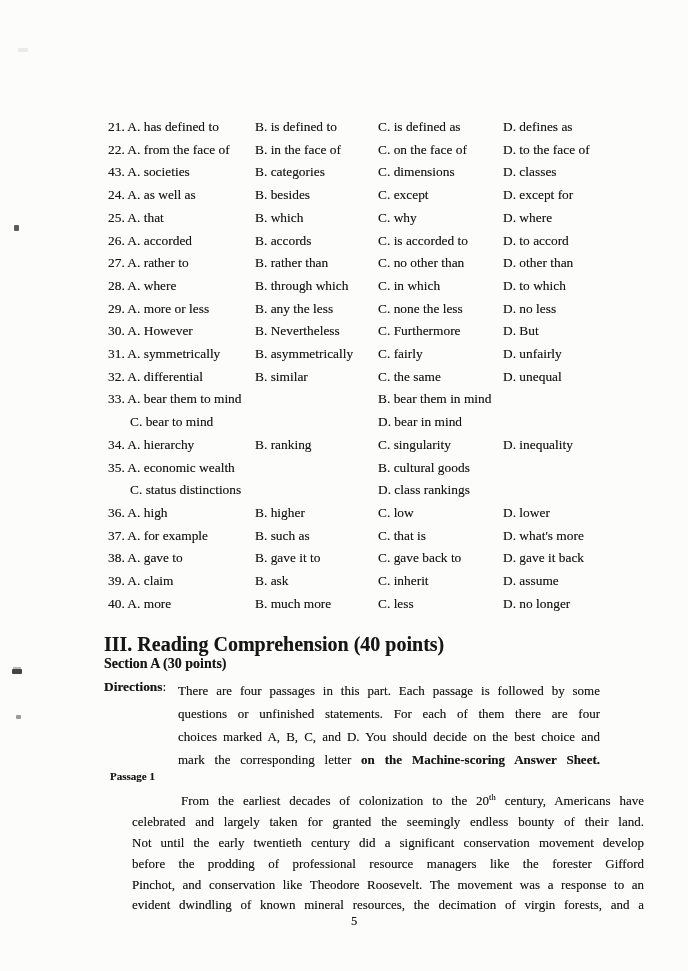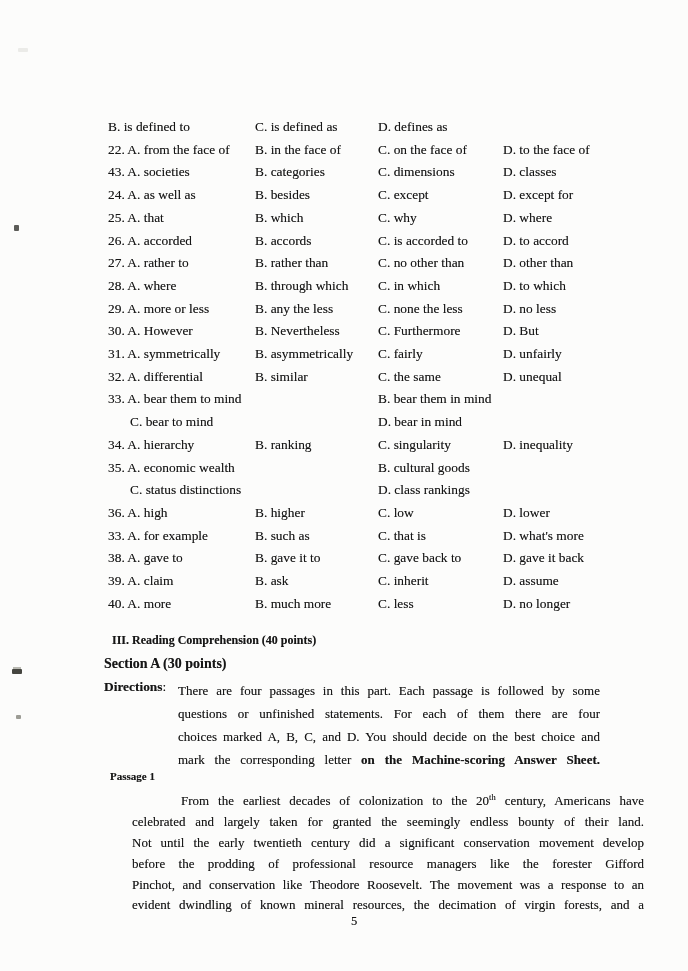--- a/index.html
+++ b/index.html
@@ -17,21 +17,21 @@
   
   .questions{position:absolute;top:116px;left:108px;right:40px;}
   .q-row{
     display:grid;grid-template-columns:147px 123px 125px auto;
     font-size:13.4px;line-height:22.7px;
   }
   .q-row.twocol{grid-template-columns:270px auto;}
   .q-cell{white-space:nowrap;}
   .q-cell.indent{padding-left:22px;}
   
-  .heading{position:absolute;left:112px;top:633px;font-weight:bold;font-size:12px;}
+  .heading{position:absolute;left:104px;top:633px;font-weight:bold;font-size:20px;}
   .subheading{position:absolute;left:104px;top:656px;font-weight:bold;font-size:14px;}
   .dir-label{position:absolute;left:104px;top:679px;font-size:13.4px;}
   .dir-label b{font-weight:bold;}
   .dir-body{position:absolute;left:178px;top:679px;width:422px;font-size:13px;}
   .dir-line{
     text-align:justify;text-align-last:justify;
     line-height:23px;height:23px;overflow:visible;
   }
   .bold{font-weight:bold;}
   
@@ -57,20 +57,21 @@
 
 <div class="page">
 
   <span class="mark mark-a"></span>
   <span class="mark mark-b"></span>
   <span class="mark mark-c"></span>
   <span class="mark mark-d"></span>
 
   <div class="questions">
       <div class="q-row">
+        <span class="q-cell">21. A. has defined to</span>
         <span class="q-cell">B. is defined to</span>
         <span class="q-cell">C. is defined as</span>
         <span class="q-cell">D. defines as</span>
       </div>
       <div class="q-row">
         <span class="q-cell">22. A. from the face of</span>
         <span class="q-cell">B. in the face of</span>
         <span class="q-cell">C. on the face of</span>
         <span class="q-cell">D. to the face of</span>
       </div>
@@ -156,21 +157,21 @@
         <span class="q-cell indent">C. status distinctions</span>
         <span class="q-cell">D. class rankings</span>
       </div>
       <div class="q-row">
         <span class="q-cell">36. A. high</span>
         <span class="q-cell">B. higher</span>
         <span class="q-cell">C. low</span>
         <span class="q-cell">D. lower</span>
       </div>
       <div class="q-row">
-        <span class="q-cell">33. A. for example</span>
+        <span class="q-cell">37. A. for example</span>
         <span class="q-cell">B. such as</span>
         <span class="q-cell">C. that is</span>
         <span class="q-cell">D. what's more</span>
       </div>
       <div class="q-row">
         <span class="q-cell">38. A. gave to</span>
         <span class="q-cell">B. gave it to</span>
         <span class="q-cell">C. gave back to</span>
         <span class="q-cell">D. gave it back</span>
       </div>

